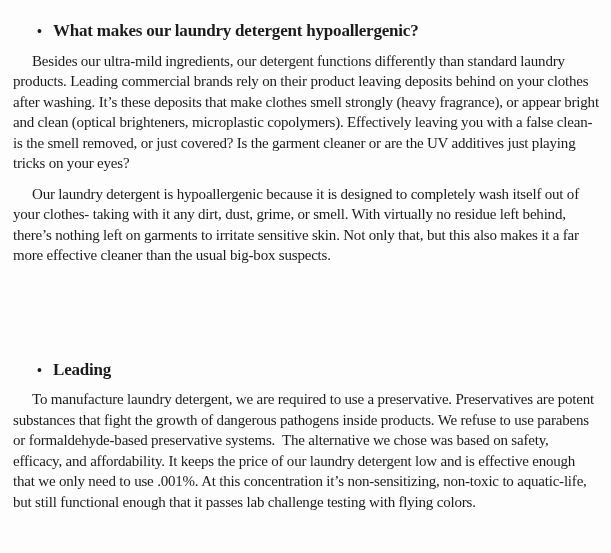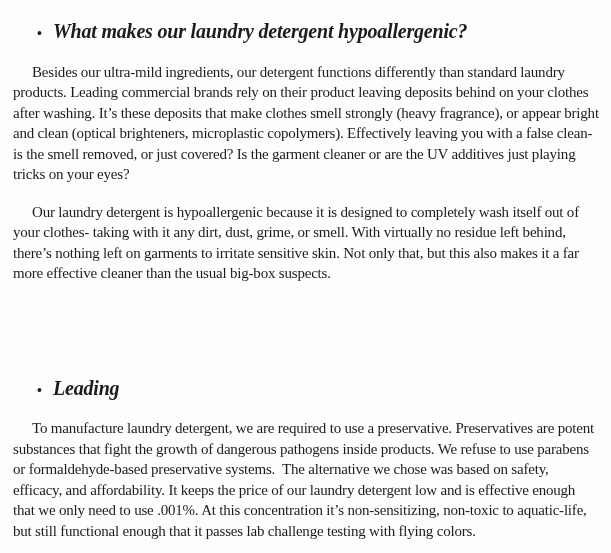--- a/index.html
+++ b/index.html
@@ -29,25 +29,24 @@
   }
   .bullet-glyph {
     flex: 0 0 16px;
     width: 16px;
     font-style: normal;
     font-weight: bold;
     font-size: 14px;
   }
   .bullet-heading-text {
     font-weight: bold;
-    font-style: italic;
-    font-size: 20px;
+    font-size: 17px;
   }
   .para {
-    margin: 17px 0 10px 0;
+    margin: 1px 0 10px 0;
     text-indent: 19px;
     white-space: pre-wrap;
   }
   .section-gap {
     height: 84px;
   }
 </style>
 </head>
 <body>
 

